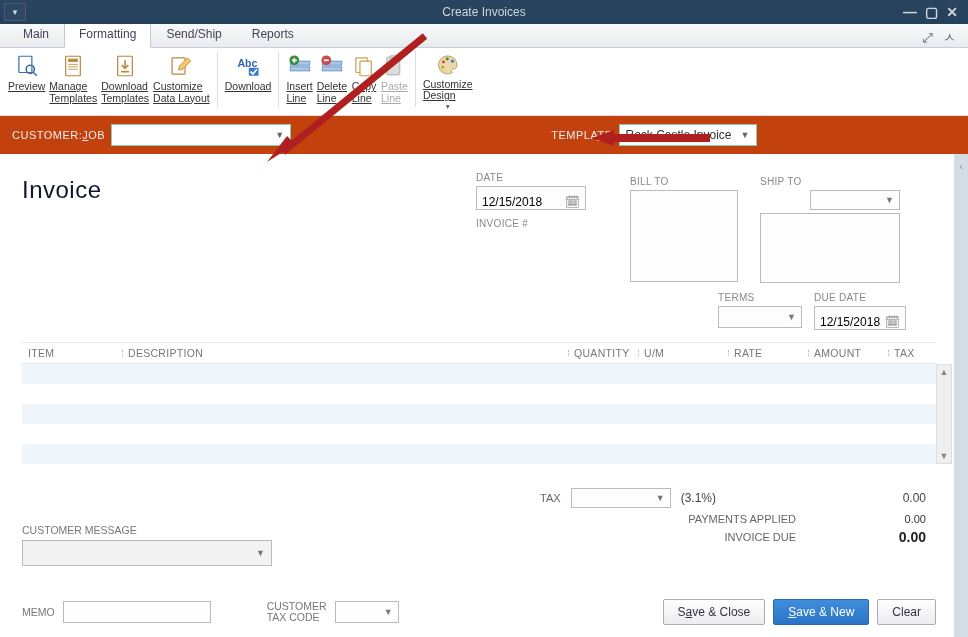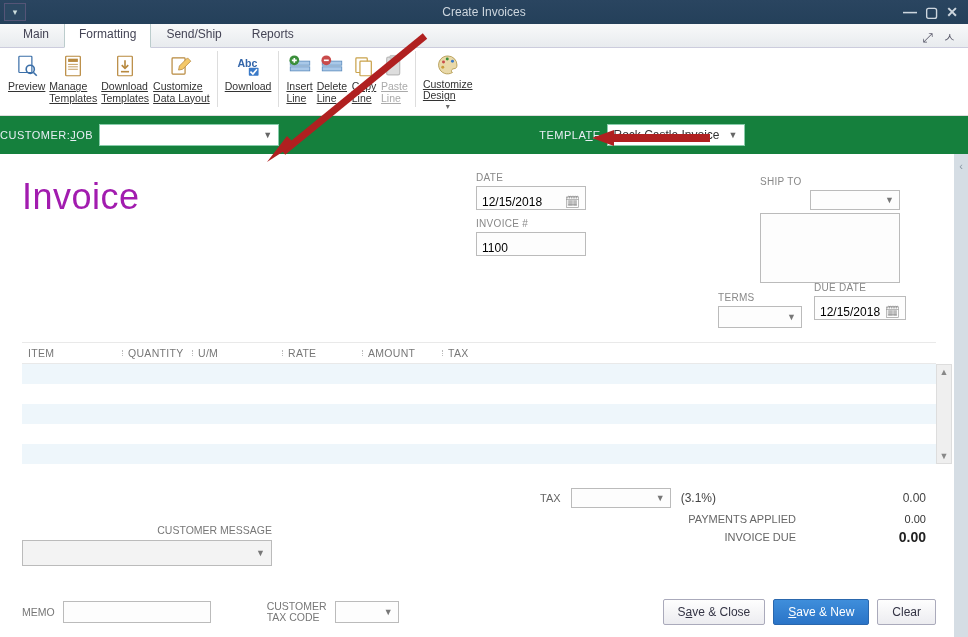--- a/index.html
+++ b/index.html
@@ -16,52 +16,52 @@
 .tabstrip .tab.active { background:#fff; border:1px solid #bcc; border-bottom:1px solid #fff; margin-bottom:-1px;}
 .tabstrip .rightctl { margin-left:auto; padding-right:12px; display:flex; gap:10px; color:#556; font-size:13px; align-items:center;}
 
 .ribbon { height: 68px; background:#fff; border-bottom:1px solid #ddd; display:flex; align-items:flex-start; padding:3px 6px 0 6px; font-size:10.5px; color:#333; }
 .ribbon .rbn-btn { display:flex; flex-direction:column; align-items:center; justify-content:flex-start; padding:2px 2px 0 2px; cursor:pointer; height:60px; }
 .ribbon .rbn-btn.disabled { color:#aaa; }
 .ribbon .rbn-btn .ic { width:26px; height:26px; margin-bottom:2px; }
 .ribbon .rbn-btn .lbl { text-align:left; line-height:1.1; white-space:pre;text-decoration:underline; }
 .ribbon .sep { width:1px; background:#ddd; height:56px; margin:0 5px; }
 
-.selectorbar { height:38px; background:#15803d; display:flex; align-items:center; padding:0 0; color:#e8eef4; font-size:11px; }
+.selectorbar { height:38px; background:#c2410c; display:flex; align-items:center; padding:0 12px; color:#e8eef4; font-size:11px; }
 .selectorbar .lbl { letter-spacing:0.5px; }
 .selectorbar .underline { text-decoration:underline; }
 .selectorbar .dd { height:22px; background:#fff; border:1px solid #8ca; display:flex; align-items:center; justify-content:space-between; padding:0 6px; color:#333; font-size:12px; }
 .customerjob { width:180px; margin-left:6px; }
 .templatelbl { margin-left:260px; }
 .templatedd { width:138px; margin-left:6px; }
 .dd .caret { color:#666; font-size:9px; }
 
 .formarea { position:relative; background:#fff; height:calc(637px - 24px - 24px - 68px - 38px); padding:0; }
 .collapse-strip { position:absolute; right:0; top:0; width:14px; height:100%; background:#d5dde4; display:flex; align-items:flex-start; justify-content:center; color:#8a97a3; font-size:11px; padding-top:6px; cursor:pointer;}
 
-.doctitle { position:absolute; left:22px; top:22px; font-size:36px; color:#a21caf; font-weight:400; letter-spacing:0.5px;}
+.doctitle { position:absolute; left:22px; top:22px; font-size:24px; color:#0f172a; font-weight:400; letter-spacing:0.5px;}
 .fieldlabel { font-size:10px; color:#888; letter-spacing:0.3px; }
 .txt { height:24px; border:1px solid #bbb; background:#fdfdfd; font-size:12px; padding:0 5px; display:flex; align-items:flex-end; justify-content:space-between; }
 .txt.withcal .cal { color:#777; font-size:12px; }
 .addrbox { border:1px solid #bbb; background:#fdfdfd; }
 
 .datestack { position:absolute; left:476px; top:18px; width:110px; }
 .datestack .txt { margin-top:3px; }
 .invstack { position:absolute; left:476px; top:64px; width:110px; }
 .invstack .txt { margin-top:3px; }
 
 .billto { position:absolute; left:630px; top:22px; width:130px; }
 .billto .addrbox { height:92px; margin-top:3px; width:108px;}
 .shipto { position:absolute; left:760px; top:22px; }
 .shipto .dd2 { width:90px; height:20px; border:1px solid #bbb; background:#fdfdfd; margin-top:3px; margin-left:50px; display:flex; align-items:center; justify-content:flex-end; padding-right:5px; color:#777; font-size:9px;}
 .shipto .addrbox { height:70px; margin-top:3px; width:140px;}
 
 .terms { position:absolute; left:718px; top:138px; }
 .terms .dd3 { width:84px; height:22px; border:1px solid #bbb; background:#fdfdfd; margin-top:3px; display:flex; align-items:center; justify-content:flex-end; padding-right:5px; color:#777; font-size:9px;}
-.duedate { position:absolute; left:814px; top:128px; }
+.duedate { position:absolute; left:814px; top:138px; }
 .duedate .txt { width:92px; margin-top:3px; }
 
 .gridhdr { position:absolute; left:22px; top:188px; right:32px; height:22px; display:flex; font-size:10.5px; color:#777; letter-spacing:0.3px; border-top:1px solid #e9e9e9; border-bottom:1px solid #e9e9e9; align-items:center;}
 .gridhdr > div { padding-left:6px; position:relative;}
 .gridhdr > div::before { content:""; position:absolute; left:0; top:3px; bottom:3px; border-left:1px dotted #bbb;}
 .gridhdr > div:first-child::before { display:none;}
 .gridbody { position:absolute; left:22px; top:210px; right:32px; height:100px; overflow:hidden; }
 .gridbody .row { height:20px; display:flex; }
 .gridbody .row:nth-child(odd){ background:#eef6fb;}
 .gridbody .row:nth-child(even){ background:#fff;}
@@ -69,21 +69,21 @@
 .gridscroll .arr { font-size:9px; color:#888; padding:2px 0;}
 
 .taxrow { position:absolute; left:22px; right:32px; top:334px; font-size:12px; color:#444; display:flex; align-items:center; justify-content:flex-end; gap:10px; padding-right:10px;}
 .taxrow .dd4 { width:100px; height:20px; border:1px solid #bbb; background:#fdfdfd; display:flex; align-items:center; justify-content:flex-end; padding-right:5px; color:#777; font-size:9px;}
 .taxrow .lab { font-size:11px; color:#666;}
 .totals { position:absolute; right:42px; font-size:11px; color:#666; text-align:right; }
 .totals .line { display:flex; justify-content:flex-end; gap:80px; height:18px; align-items:center;}
 .totals .val { min-width:50px; text-align:right; color:#333;}
 .totals .bd { font-size:14px; font-weight:bold; color:#222;}
 
-.custmsg { position:absolute; left:22px; top:370px; font-size:10.5px; color:#777;text-align:right;}
+.custmsg { position:absolute; left:22px; top:370px; font-size:10.5px; color:#777;}
 .custmsg .dd5 { width:250px; height:26px; border:1px solid #bbb; background:#f3f3f3; margin-top:4px; display:flex; align-items:center; justify-content:flex-end; padding-right:6px; color:#777; font-size:9px;}
 
 .memo-row { position:absolute; left:22px; bottom:12px; right:32px; display:flex; align-items:center; font-size:10.5px; color:#777; gap:8px;}
 .memo-row .memoinput { width:148px; height:22px; border:1px solid #bbb; background:#fdfdfd;}
 .memo-row .ctcdd { width:64px; height:22px; border:1px solid #bbb; background:#fdfdfd; display:flex; align-items:center; justify-content:flex-end; padding-right:5px; color:#777; font-size:9px;}
 .memo-row .spacer { flex:1; }
 .btn { height:26px; padding:0 14px; font-size:12px; border:1px solid #aab; background:linear-gradient(#fefefe,#ececf0); color:#334; display:flex; align-items:center; cursor:pointer; border-radius:2px;}
 .btn .ul { text-decoration:underline;}
 .btn.primary { background:linear-gradient(#3f8edb,#2a74c7); border:1px solid #2a67ad; color:#fff;}
 
@@ -251,25 +251,26 @@
 
   <div class="datestack">
     <div class="fieldlabel">DATE</div>
     <div class="txt withcal">
       <span>12/15/2018</span>
       <span class="cal">🗓</span>
     </div>
   </div>
   <div class="invstack">
     <div class="fieldlabel">INVOICE #</div>
-    <div class="txt">
-      <span>1100</span>
-    </div>
-  </div>
-
+  </div>
+
+  <div class="billto">
+    <div class="fieldlabel">BILL TO</div>
+    <div class="addrbox"></div>
+  </div>
 
   <div class="shipto">
     <div style="display:flex; align-items:center; gap:40px;">
       <div class="fieldlabel">SHIP TO</div>
     </div>
     <div class="dd2">▼</div>
     <div class="addrbox"></div>
   </div>
 
   <div class="terms">
@@ -279,20 +280,21 @@
   <div class="duedate">
     <div class="fieldlabel">DUE DATE</div>
     <div class="txt withcal">
       <span>12/15/2018</span>
       <span class="cal">🗓</span>
     </div>
   </div>
 
   <div class="gridhdr">
     <div style="width:100px">ITEM</div>
+    <div style="flex:1">DESCRIPTION</div>
     <div style="width:70px">QUANTITY</div>
     <div style="width:90px">U/M</div>
     <div style="width:80px">RATE</div>
     <div style="width:80px">AMOUNT</div>
     <div style="width:48px">TAX</div>
   </div>
   <div class="gridbody">
     <div class="row"></div>
     <div class="row"></div>
     <div class="row"></div>

